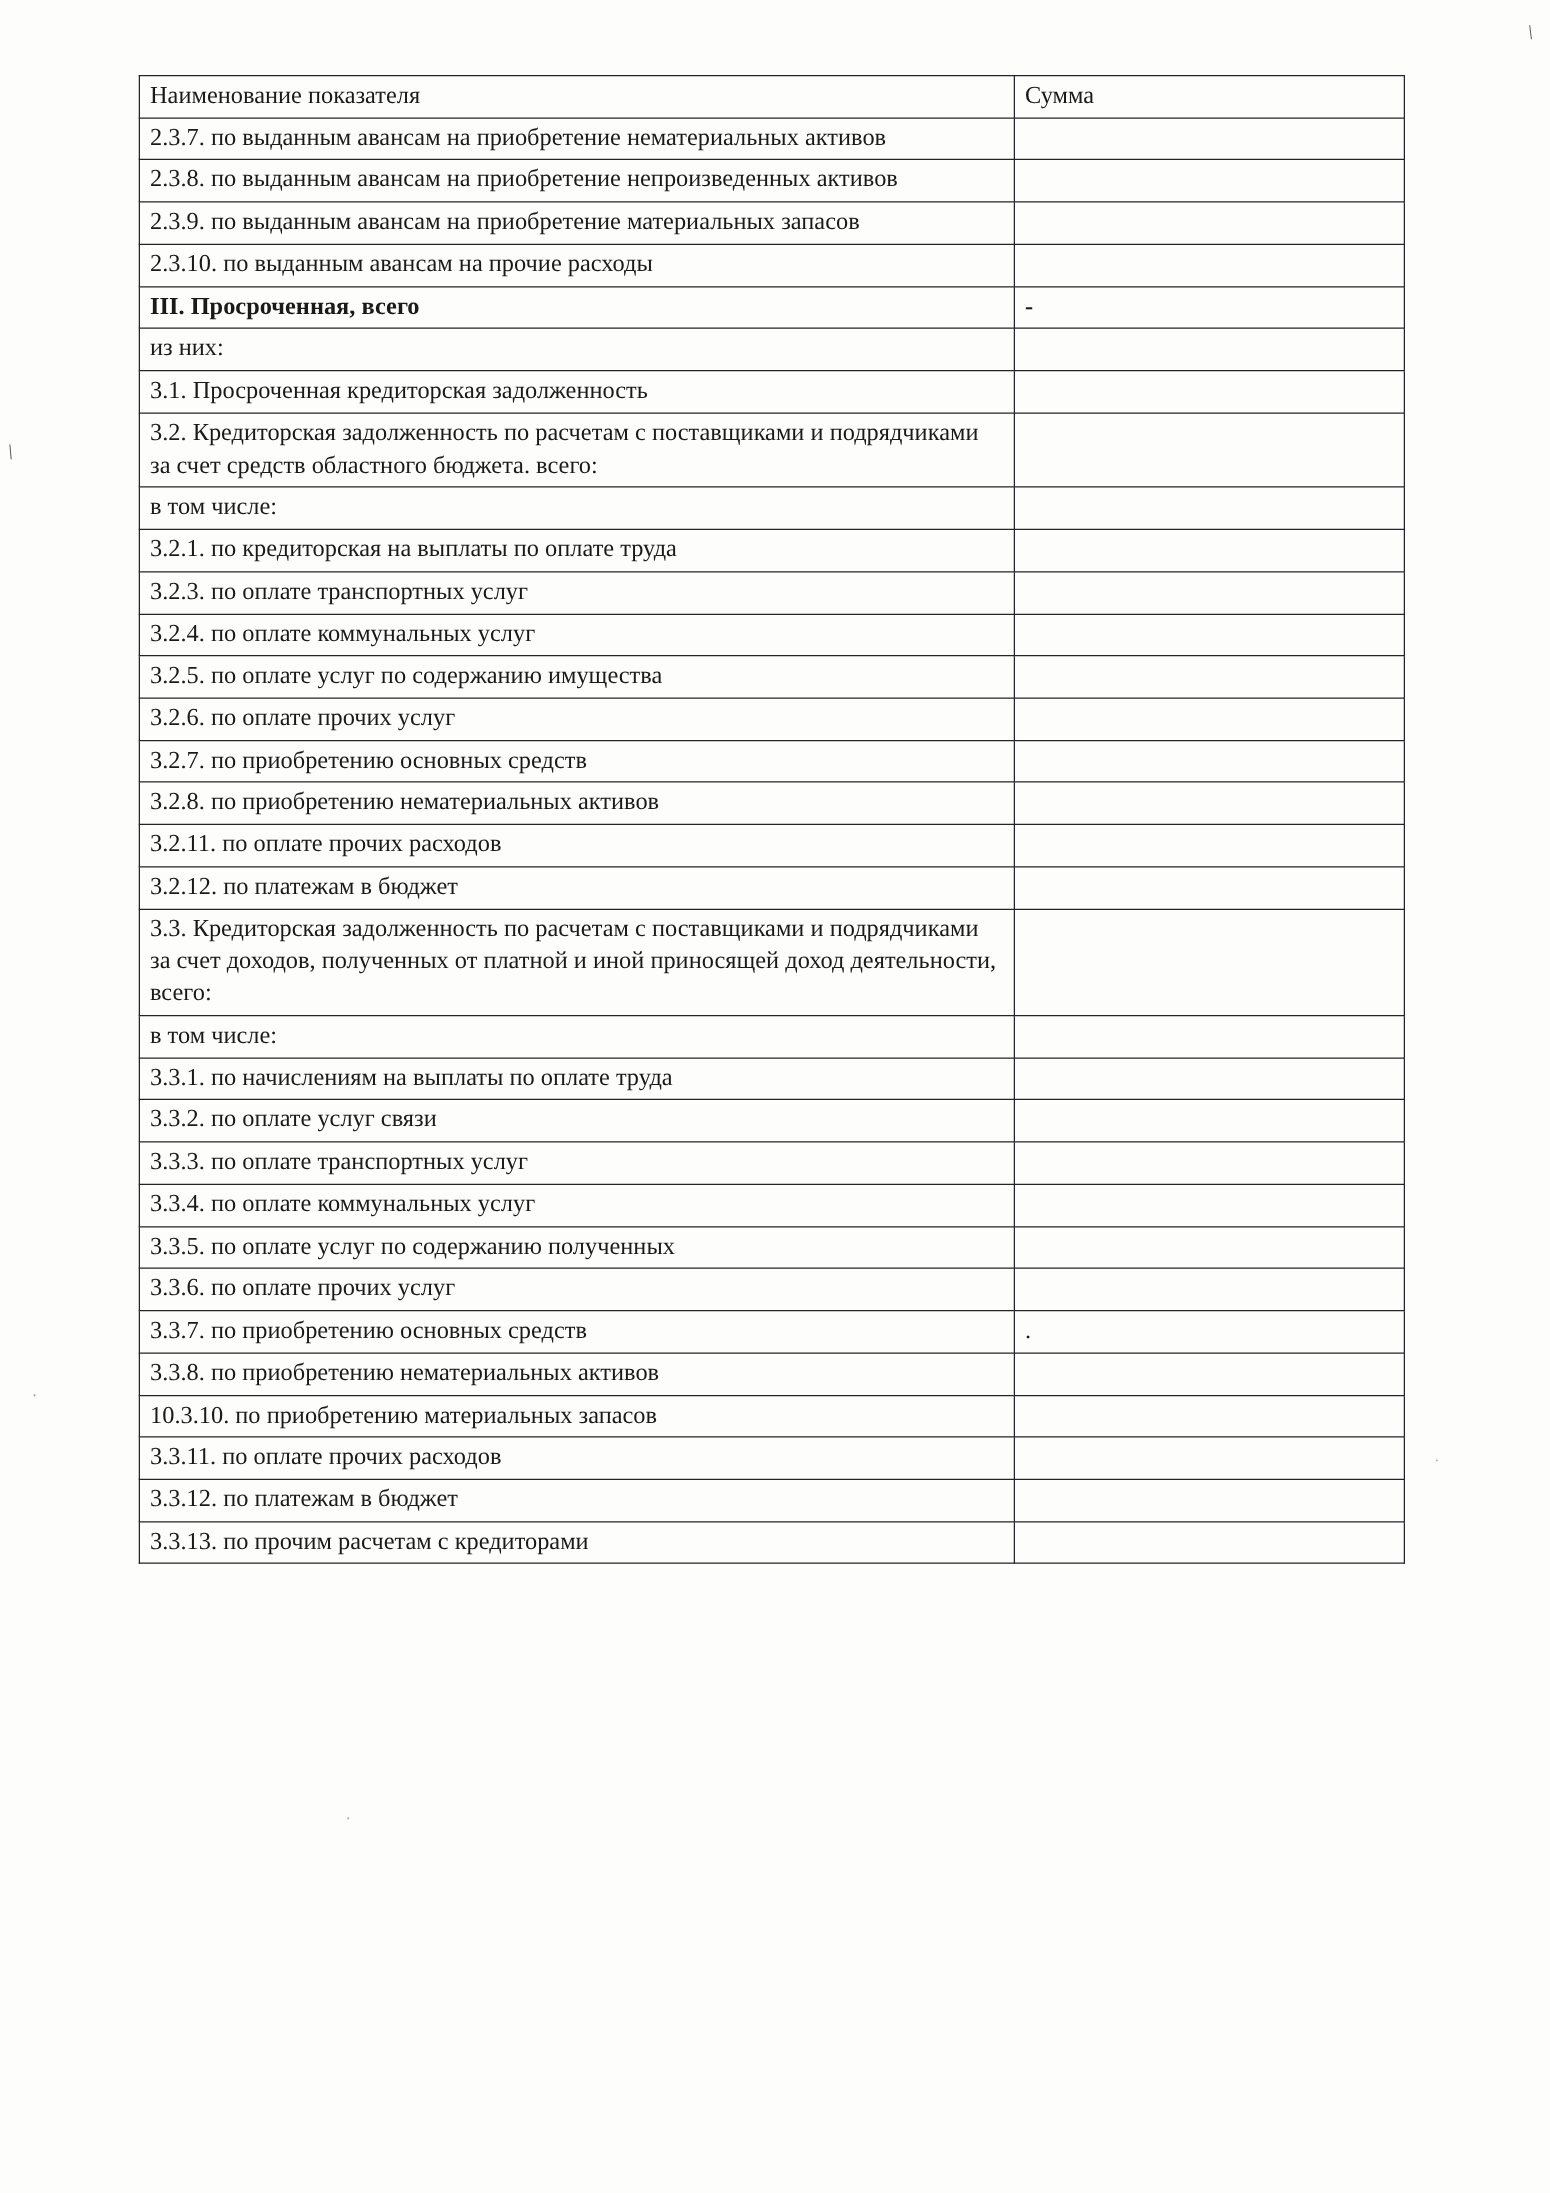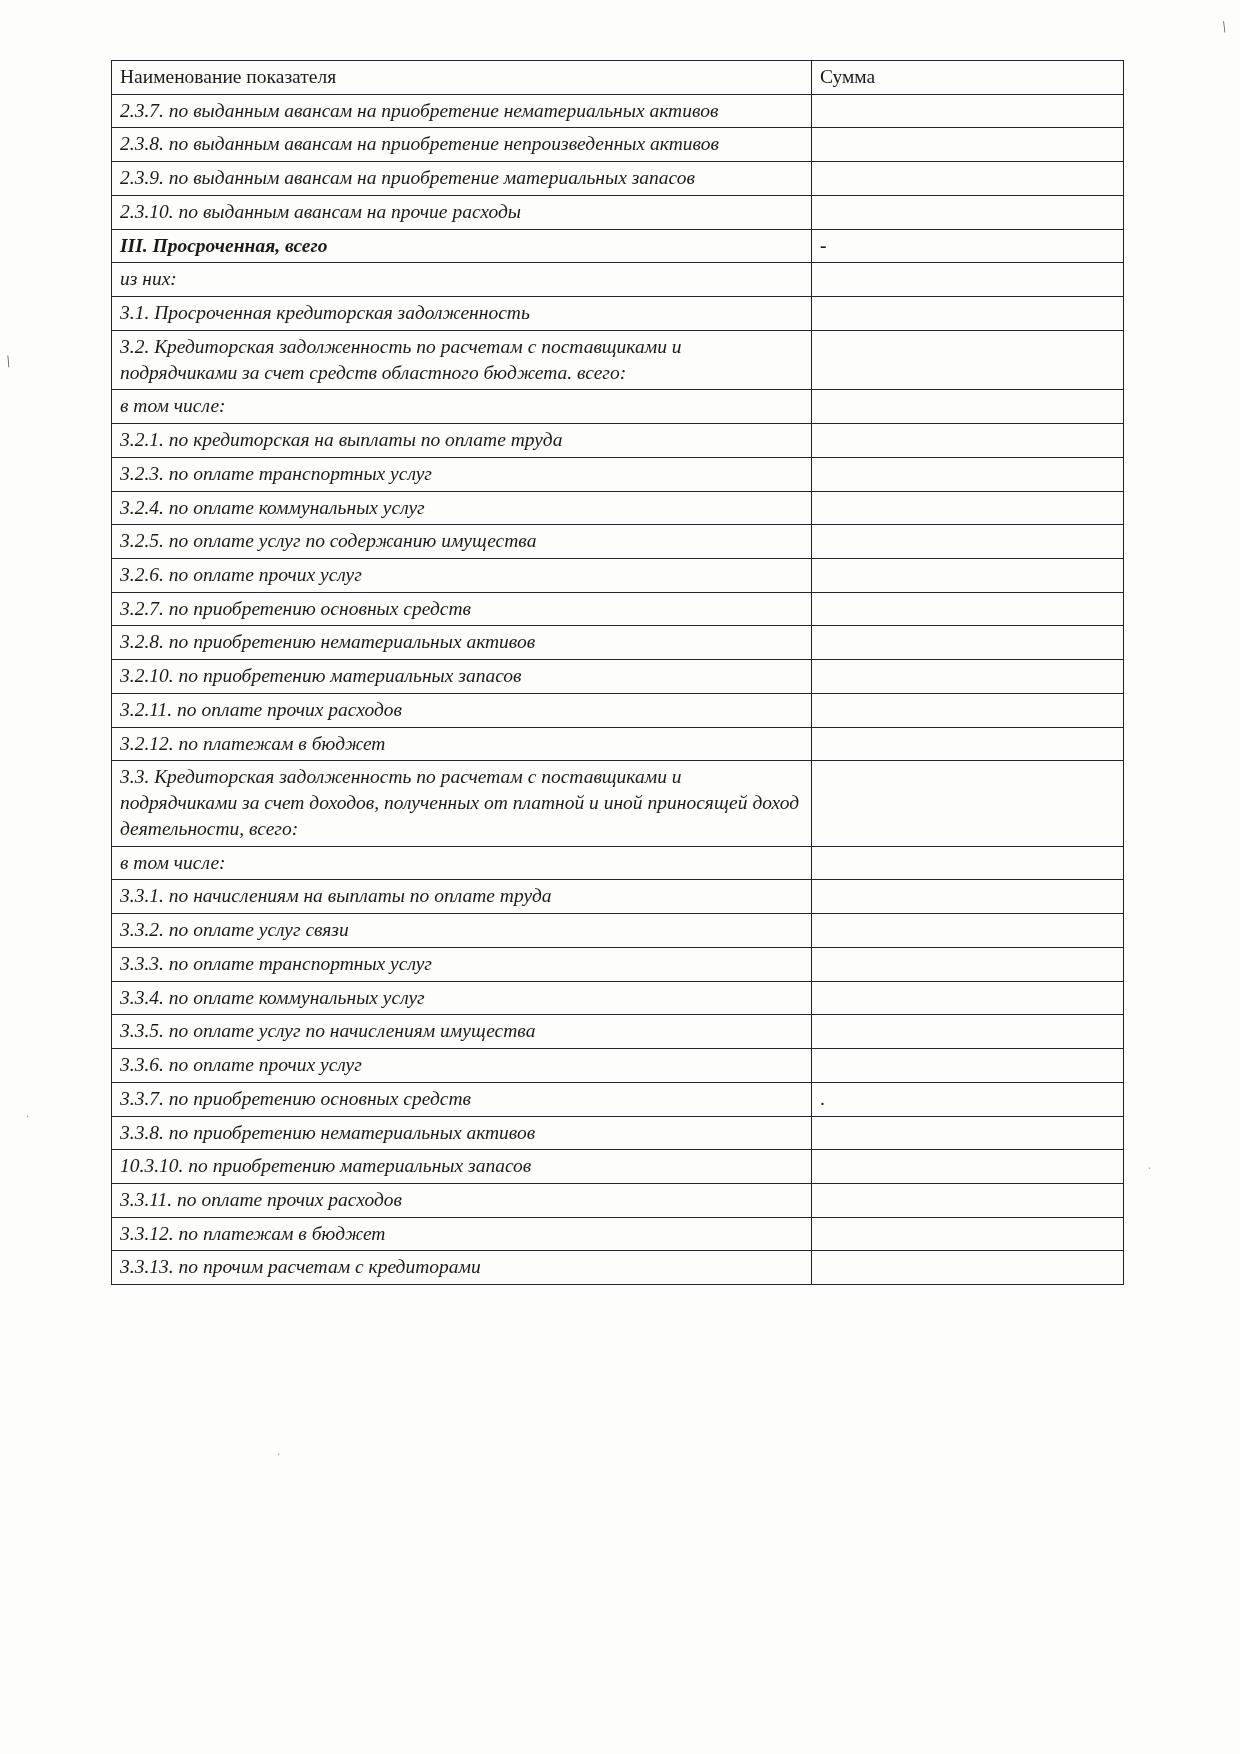--- a/index.html
+++ b/index.html
@@ -105,21 +105,20 @@
   td.indent {
     padding-left: 36px;
   }
 
   .two-line { min-height: 52px; }
   .three-line { min-height: 80px; }
 
   .cell-text {
     display: block;
     white-space: pre-wrap;
-    font-style: italic;
   }
 </style>
 </head>
 <body>
 
 <div class="page">
 
   <span class="mark mark-top-tick">\</span>
   <span class="mark mark-left-tick">\</span>
   <span class="mark mark-dot-left">.</span>
@@ -230,26 +229,20 @@
             <td class="sum-cell"><span></span></td>
           </tr>
           <tr>
             <td class="">
               <span class="cell-text">3.2.8. по приобретению нематериальных активов</span>
             </td>
             <td class="sum-cell"><span></span></td>
           </tr>
           <tr>
             <td class="">
-              <span class="cell-text">3.2.10. по приобретению материальных запасов</span>
-            </td>
-            <td class="sum-cell"><span></span></td>
-          </tr>
-          <tr>
-            <td class="">
               <span class="cell-text">3.2.11. по оплате прочих расходов</span>
             </td>
             <td class="sum-cell"><span></span></td>
           </tr>
           <tr>
             <td class="">
               <span class="cell-text">3.2.12. по платежам в бюджет</span>
             </td>
             <td class="sum-cell"><span></span></td>
           </tr>
@@ -284,21 +277,21 @@
             <td class="sum-cell"><span></span></td>
           </tr>
           <tr>
             <td class="">
               <span class="cell-text">3.3.4. по оплате коммунальных услуг</span>
             </td>
             <td class="sum-cell"><span></span></td>
           </tr>
           <tr>
             <td class="">
-              <span class="cell-text">3.3.5. по оплате услуг по начислениям имущества</span>
+              <span class="cell-text">3.3.5. по оплате услуг по содержанию полученных</span>
             </td>
             <td class="sum-cell"><span></span></td>
           </tr>
           <tr>
             <td class="">
               <span class="cell-text">3.3.6. по оплате прочих услуг</span>
             </td>
             <td class="sum-cell"><span></span></td>
           </tr>
           <tr>

